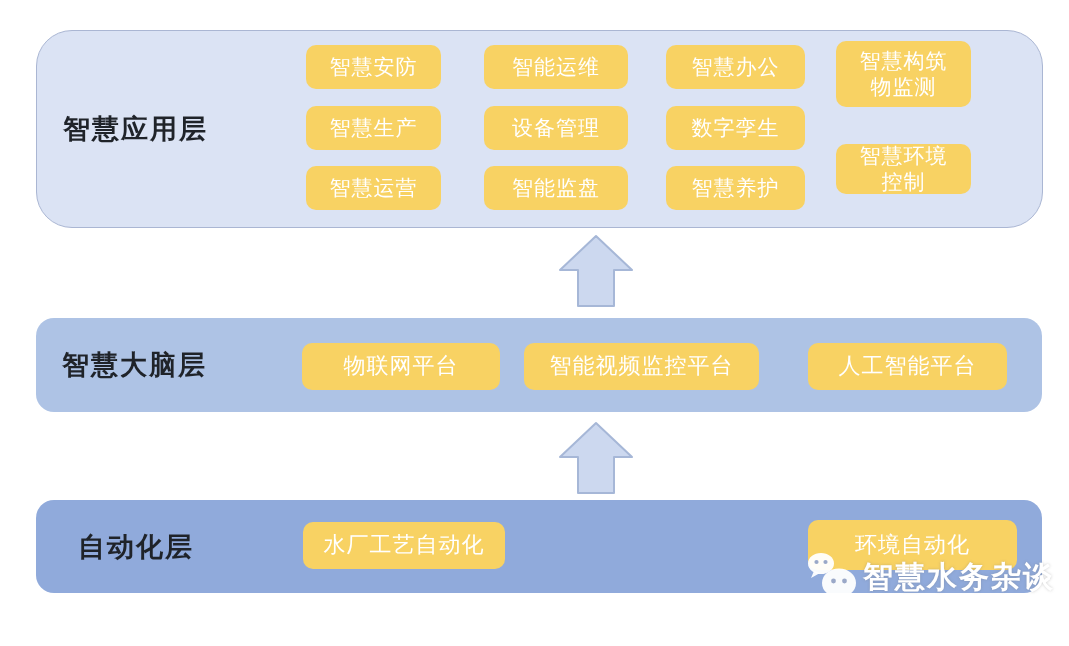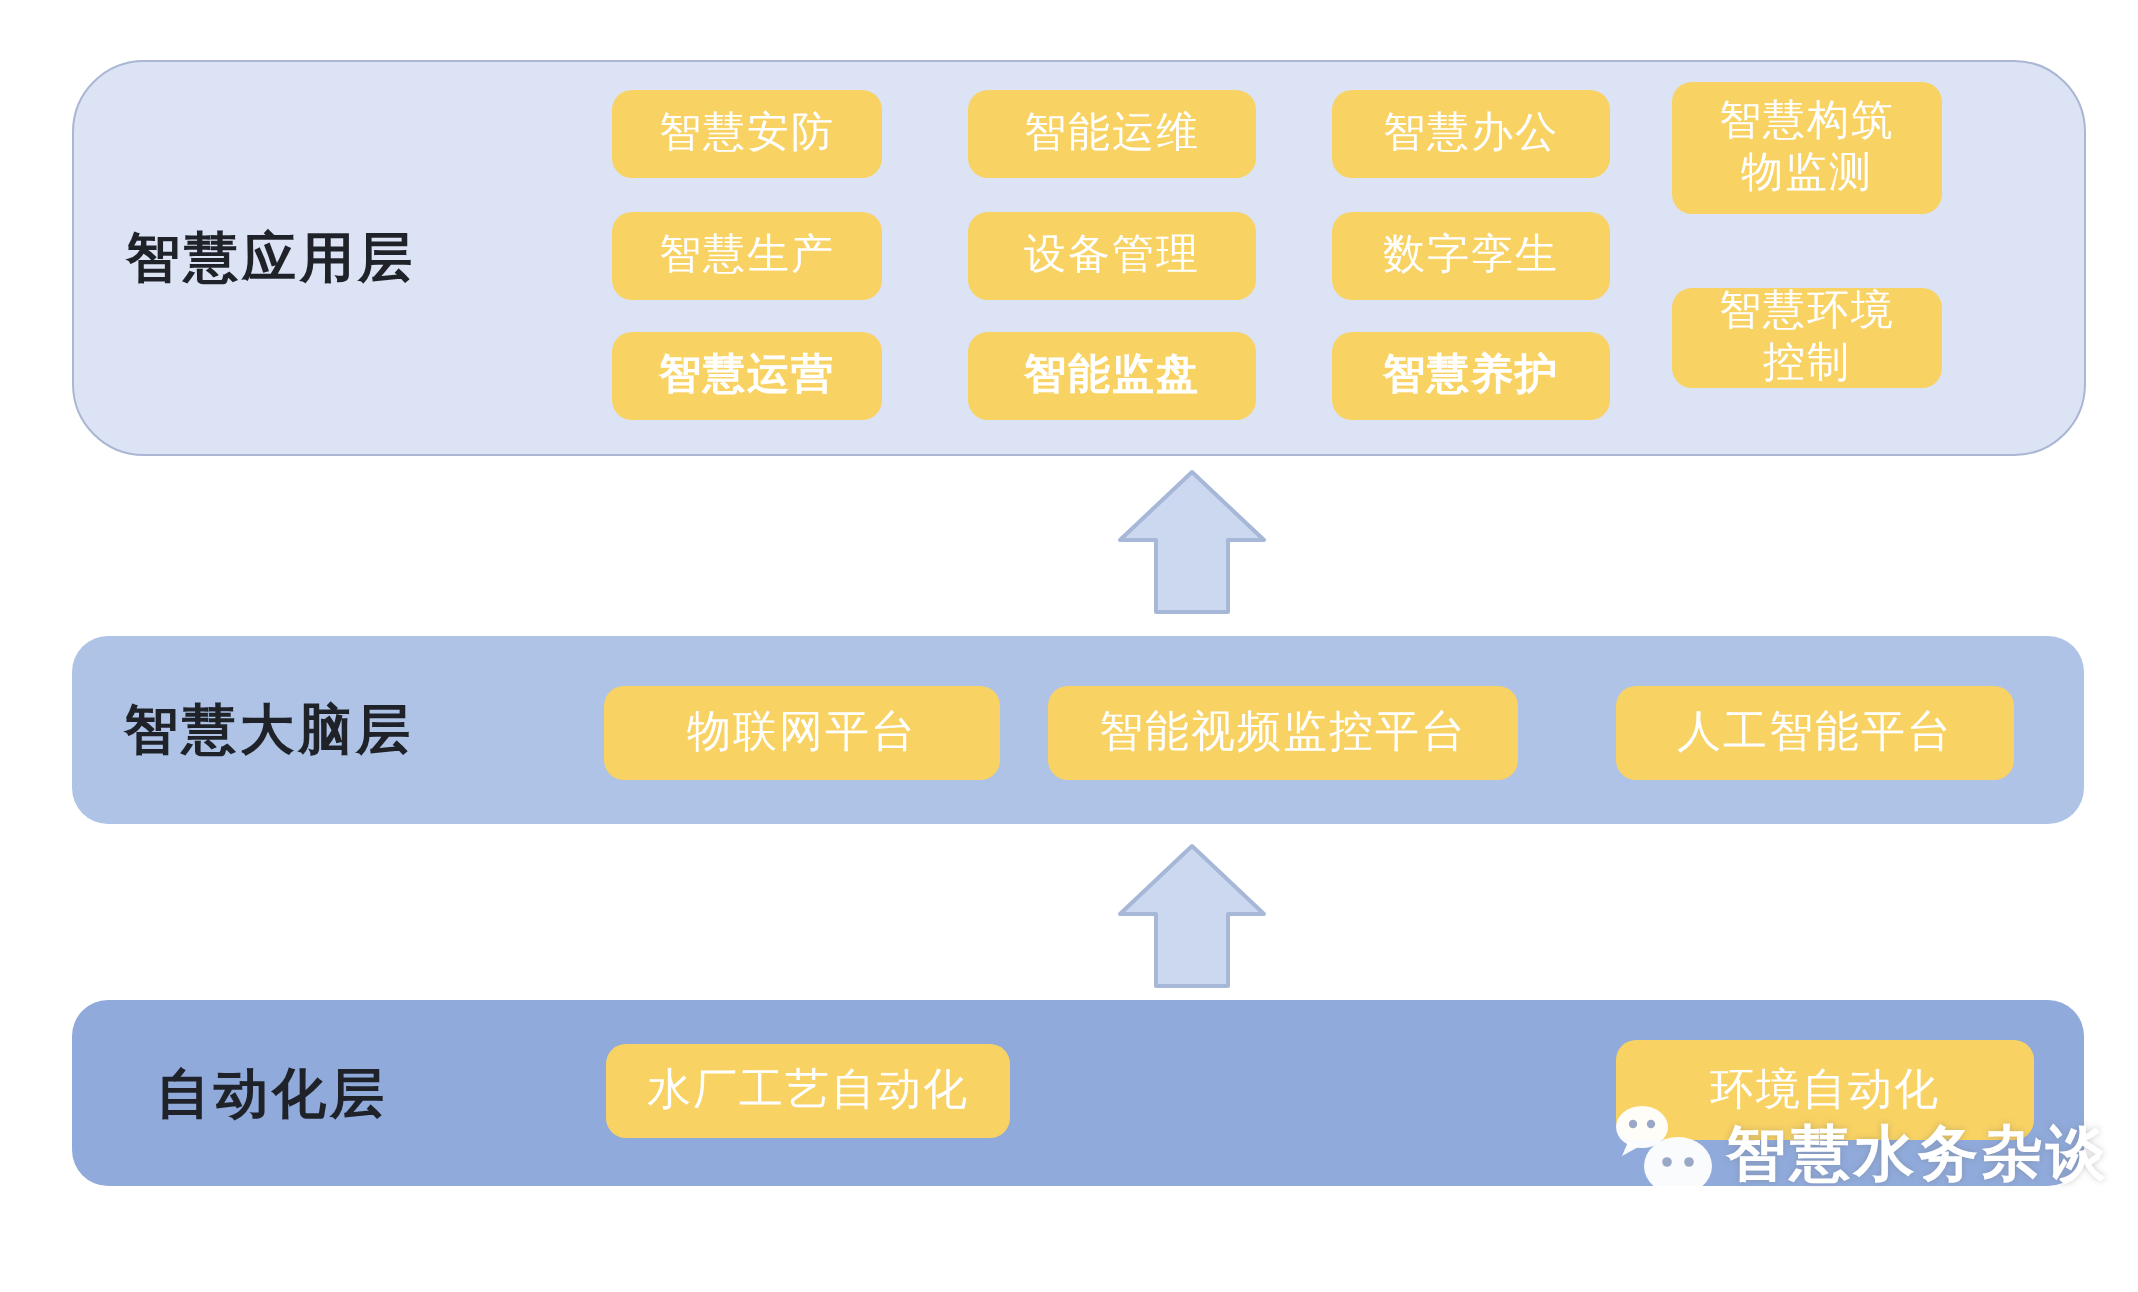--- a/index.html
+++ b/index.html
@@ -57,21 +57,21 @@
     white-space: pre-line;
     letter-spacing: 1px;
   }
   
   .b-c1 { left: 269px; width: 135px; }
   .b-c2 { left: 447px; width: 144px; }
   .b-c3 { left: 617px; width: 139px; margin-left: 12px; }
   .b-c4 { left: 799px; width: 135px; }
   .b-r1 { top: 14px;  height: 44px; }
   .b-r2 { top: 75px;  height: 44px; }
-  .b-r3 { top: 135px; height: 44px; font-weight: bold; }
+  .b-r3 { top: 135px; height: 44px; }
   .b-t1 { top: 10px;  height: 66px; }
   .b-t2 { top: 113px; height: 50px; }
 
   
   .box-mid { font-size: 22px; }
   .m1 { left: 266px; top: 25px; width: 198px; height: 47px; }
   .m2 { left: 488px; top: 25px; width: 235px; height: 47px; }
   .m3 { left: 772px; top: 25px; width: 199px; height: 47px; }
 
   

